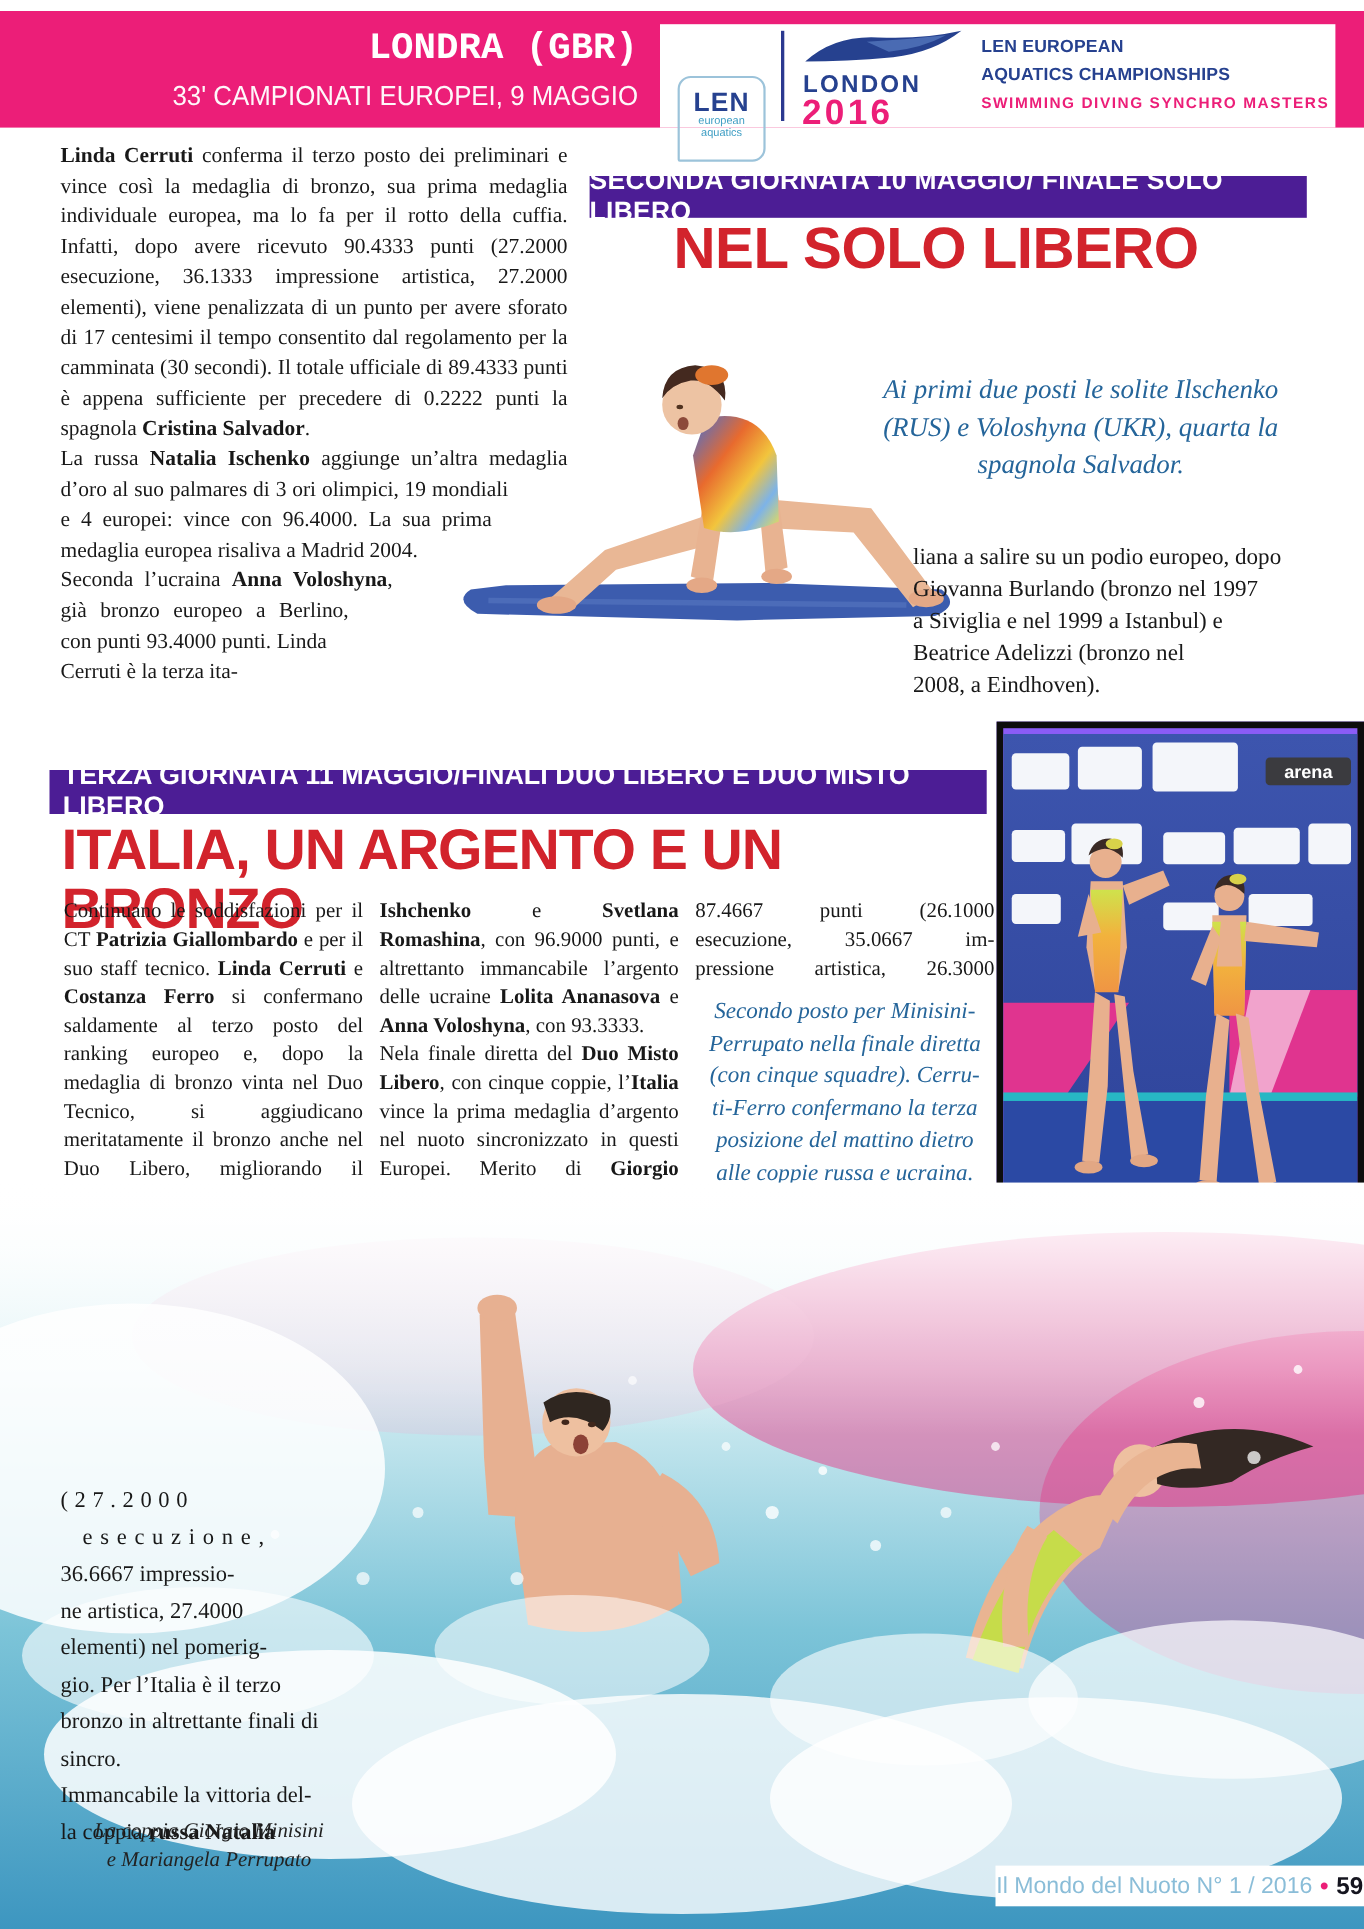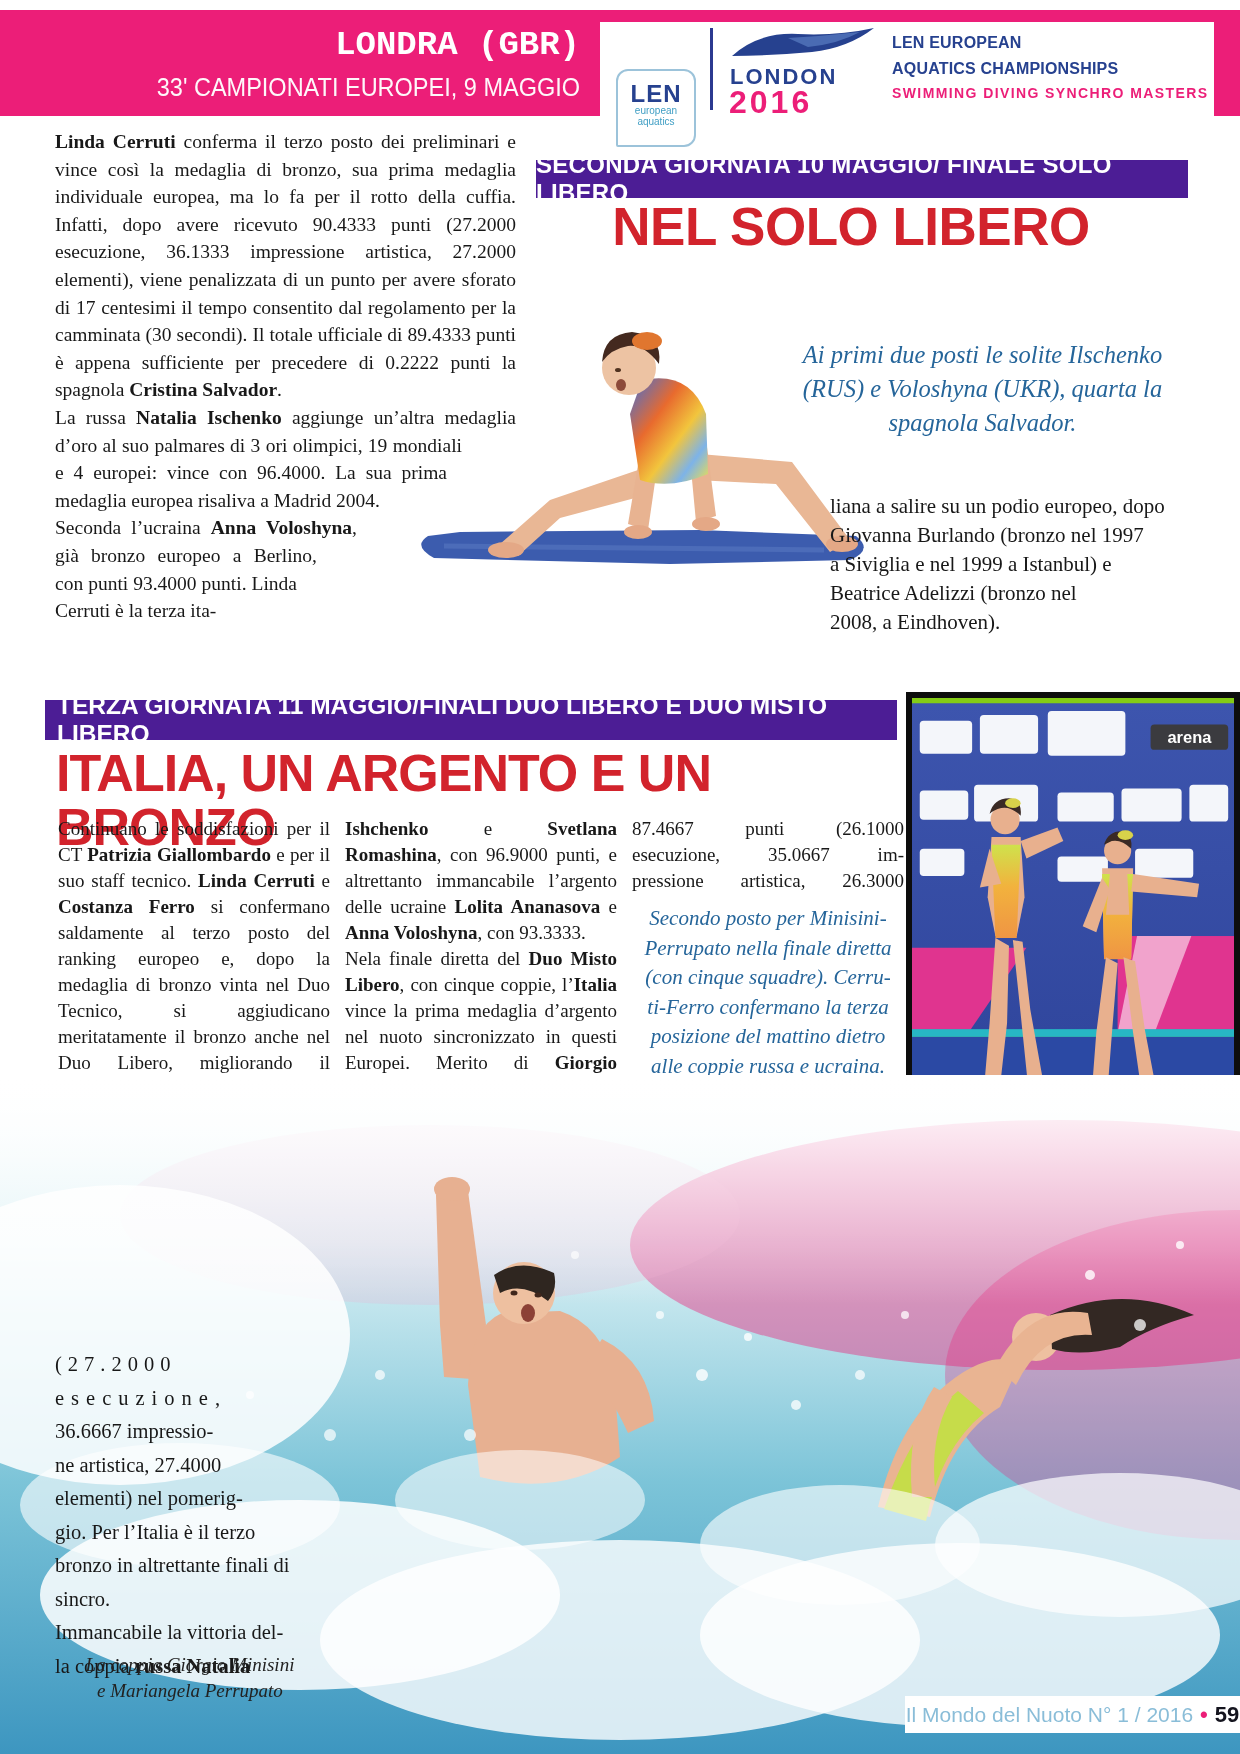--- a/index.html
+++ b/index.html
@@ -57,28 +57,28 @@
   .col2{left:345px;}
   .col3{left:632px;}
   .tail-r{text-align:right;word-spacing:6px;}
   .col1 .tail-r1{margin-right:2px;}
   .lead3{color:#25659A;font-style:italic;font-size:21px;line-height:29.5px;margin:10px 0 9px 0;text-align:center;}
   .fj .ln{text-align:justify;text-align-last:justify;}
   .center-ln{text-align:center;}
 
   
   .photo1{left:400px;top:282px;width:480px;height:312px;}
-  .photo2{left:906px;top:656px;width:334px;height:490px;border:6px solid #0d0d0d;box-sizing:border-box;background:#84cc16;margin-top:36px;}
+  .photo2{left:906px;top:656px;width:334px;height:490px;border:6px solid #0d0d0d;box-sizing:border-box;background:#8b5cf6;}
   .photo3{left:0;top:1075px;width:1240px;height:679px;}
   .photo1 svg,.photo2 svg,.photo3 svg{display:block;width:100%;height:100%;}
 
   
   .bottomblock{left:55px;top:1348px;width:330px;font-size:20.5px;line-height:33.5px;}
   .bottomblock .ln:nth-child(1){letter-spacing:6px;}
-  .bottomblock .ln:nth-child(2){letter-spacing:7px;}
+  .bottomblock .ln:nth-child(2){letter-spacing:7px;margin-left:20px;}
   .caption{left:60px;top:1652px;width:260px;text-align:center;font-style:italic;
            font-size:19px;line-height:26px;color:#222;}
 
   
   .footer{left:905px;top:1696px;width:335px;height:37px;background:#fff;display:flex;
           align-items:center;justify-content:center;gap:7px;
           font-family:"Liberation Sans","DejaVu Sans",sans-serif;}
   .footer .issue{color:#8ABDD8;font-size:21px;font-weight:400;}
   .footer .dot{color:#EC1E78;font-size:22px;font-weight:700;}
   .footer .pnum{color:#15151f;font-size:22px;font-weight:800;}

